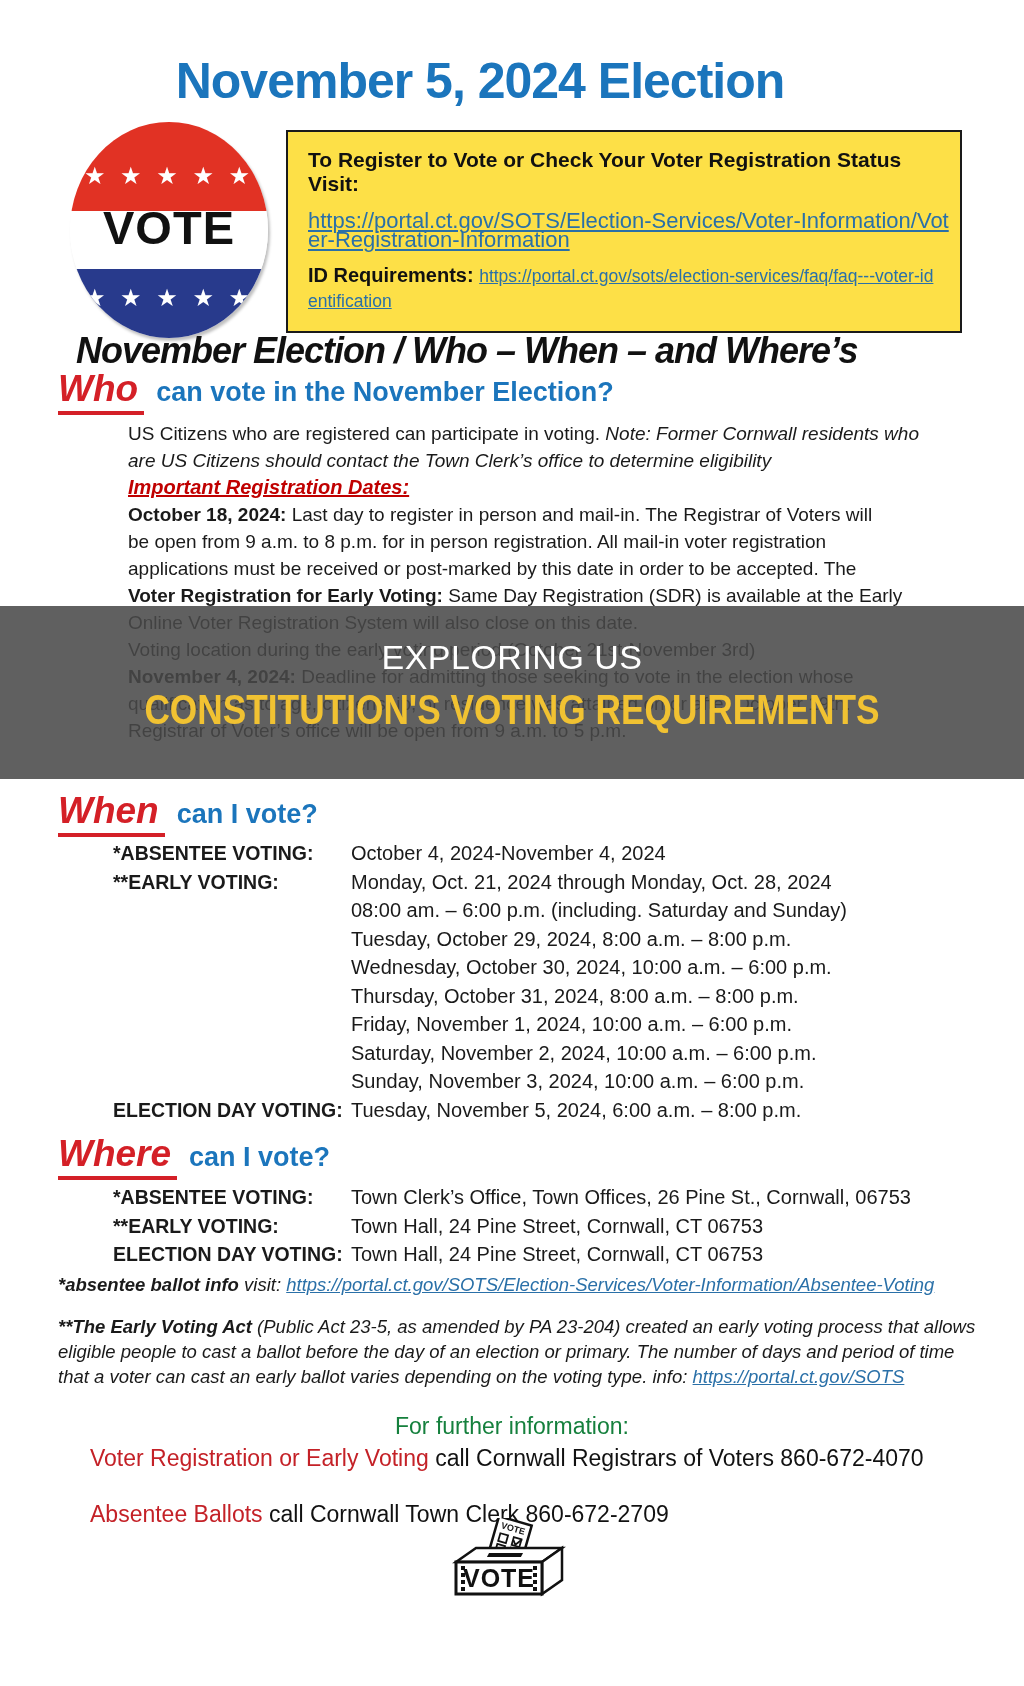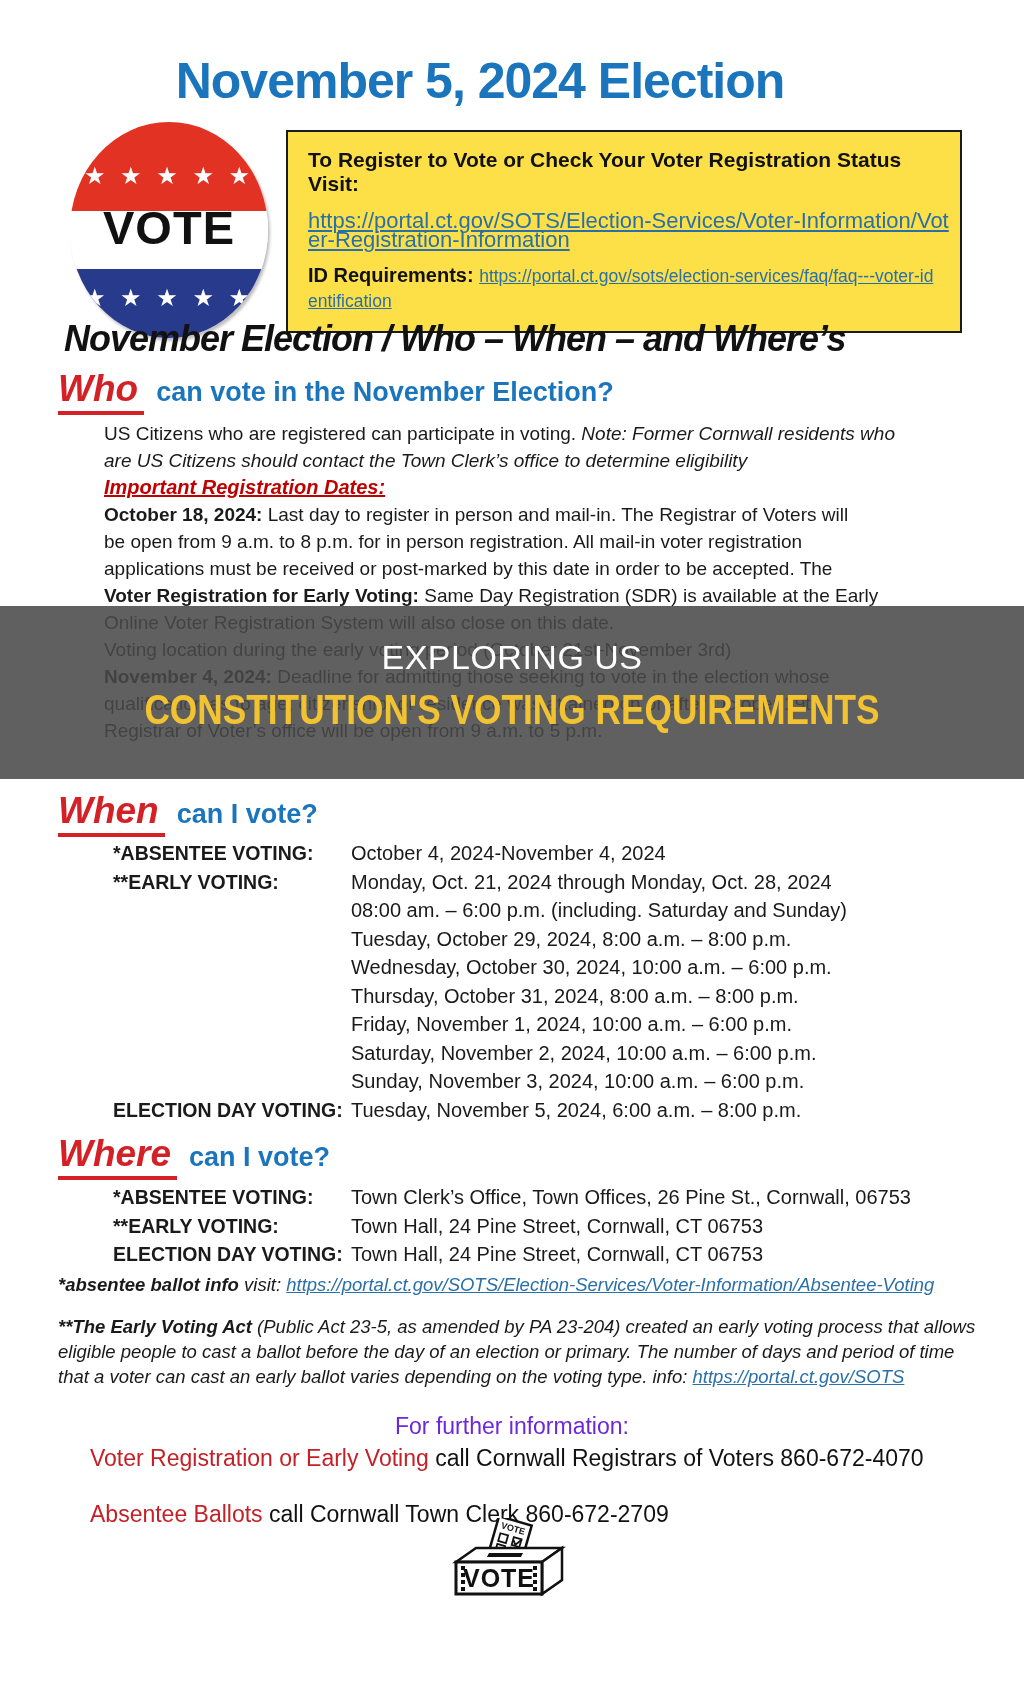--- a/index.html
+++ b/index.html
@@ -27,34 +27,34 @@
   
   .register-box{position:absolute;top:130px;left:286px;width:632px;height:167px;
     border:2.5px solid #1a1a1a;padding:16px 20px;background:#fde047;}
   .rb-heading{font-size:21px;font-weight:bold;color:#111;}
   .rb-link-block{margin-top:15px;font-size:22px;line-height:19px;width:648px;}
   .rb-id{margin-top:14px;font-size:17.5px;line-height:25px;}
   .rb-id .lbl{font-size:20px;font-weight:bold;color:#111;font-style:normal;}
   a.doclink{color:#2a70a8;text-decoration:underline;word-break:break-all;cursor:pointer;}
 
   
-  .section-heading{position:absolute;top:318px;left:64px;margin:0;font-size:36px;
+  .section-heading{position:absolute;top:318px;left:64px;margin:12px;font-size:36px;
     font-weight:bold;font-style:italic;color:#111;letter-spacing:-1px;white-space:nowrap;}
 
   
   .w-heading{position:absolute;left:58px;display:flex;align-items:baseline;white-space:nowrap;}
   .w-heading .kw{font-size:37px;font-weight:bold;font-style:italic;color:#d42027;
     border-bottom:4px solid #d42027;padding-bottom:1px;padding-right:6px;}
   .w-heading .rest{font-size:27px;font-weight:bold;color:#1b75bc;margin-left:12px;}
   #who-heading{top:368px;}
   #when-heading{top:790px;}
   #where-heading{top:1133px;}
 
   
-  .who-body{position:absolute;top:420px;left:104px;font-size:19px;line-height:27px;}
+  .who-body{position:absolute;top:420px;left:128px;font-size:19px;line-height:27px;}
   .who-body .line{white-space:nowrap;}
   .who-body .b{font-weight:bold;}
   .who-body .i{font-style:italic;}
   .who-body .rh{color:#c00000;font-weight:bold;font-style:italic;text-decoration:underline;
     font-size:20px;}
 
   
   .overlay{position:absolute;top:606px;left:0;width:1024px;height:173px;
     background:rgba(72,72,72,0.87);z-index:6;text-align:center;}
   .ov1{margin-top:32px;font-size:34px;color:#ffffff;letter-spacing:0.5px;}
@@ -72,21 +72,21 @@
 
   
   .fn{position:absolute;left:58px;font-size:18.5px;font-style:italic;line-height:25px;}
   #fn1{top:1272px;}
   #fn2{top:1314px;}
   .fn .b{font-weight:bold;}
   .fn .line{white-space:nowrap;}
 
   
   .footer-heading{position:absolute;top:1413px;left:0;width:1024px;text-align:center;
-    font-size:23px;color:#6d28d9;}
+    font-size:23px;color:#15803d;}
   .footer-line{position:absolute;left:58px;font-size:23px;white-space:nowrap;color:#111;}
   #footer-line1{top:1445px;}
   #footer-line2{top:1501px;}
   .footer-line .red{color:#c42127;margin-left:32px;}
 
   .ballot-art{position:absolute;top:1518px;left:448px;}
 </style>
 </head>
 <body>
 

